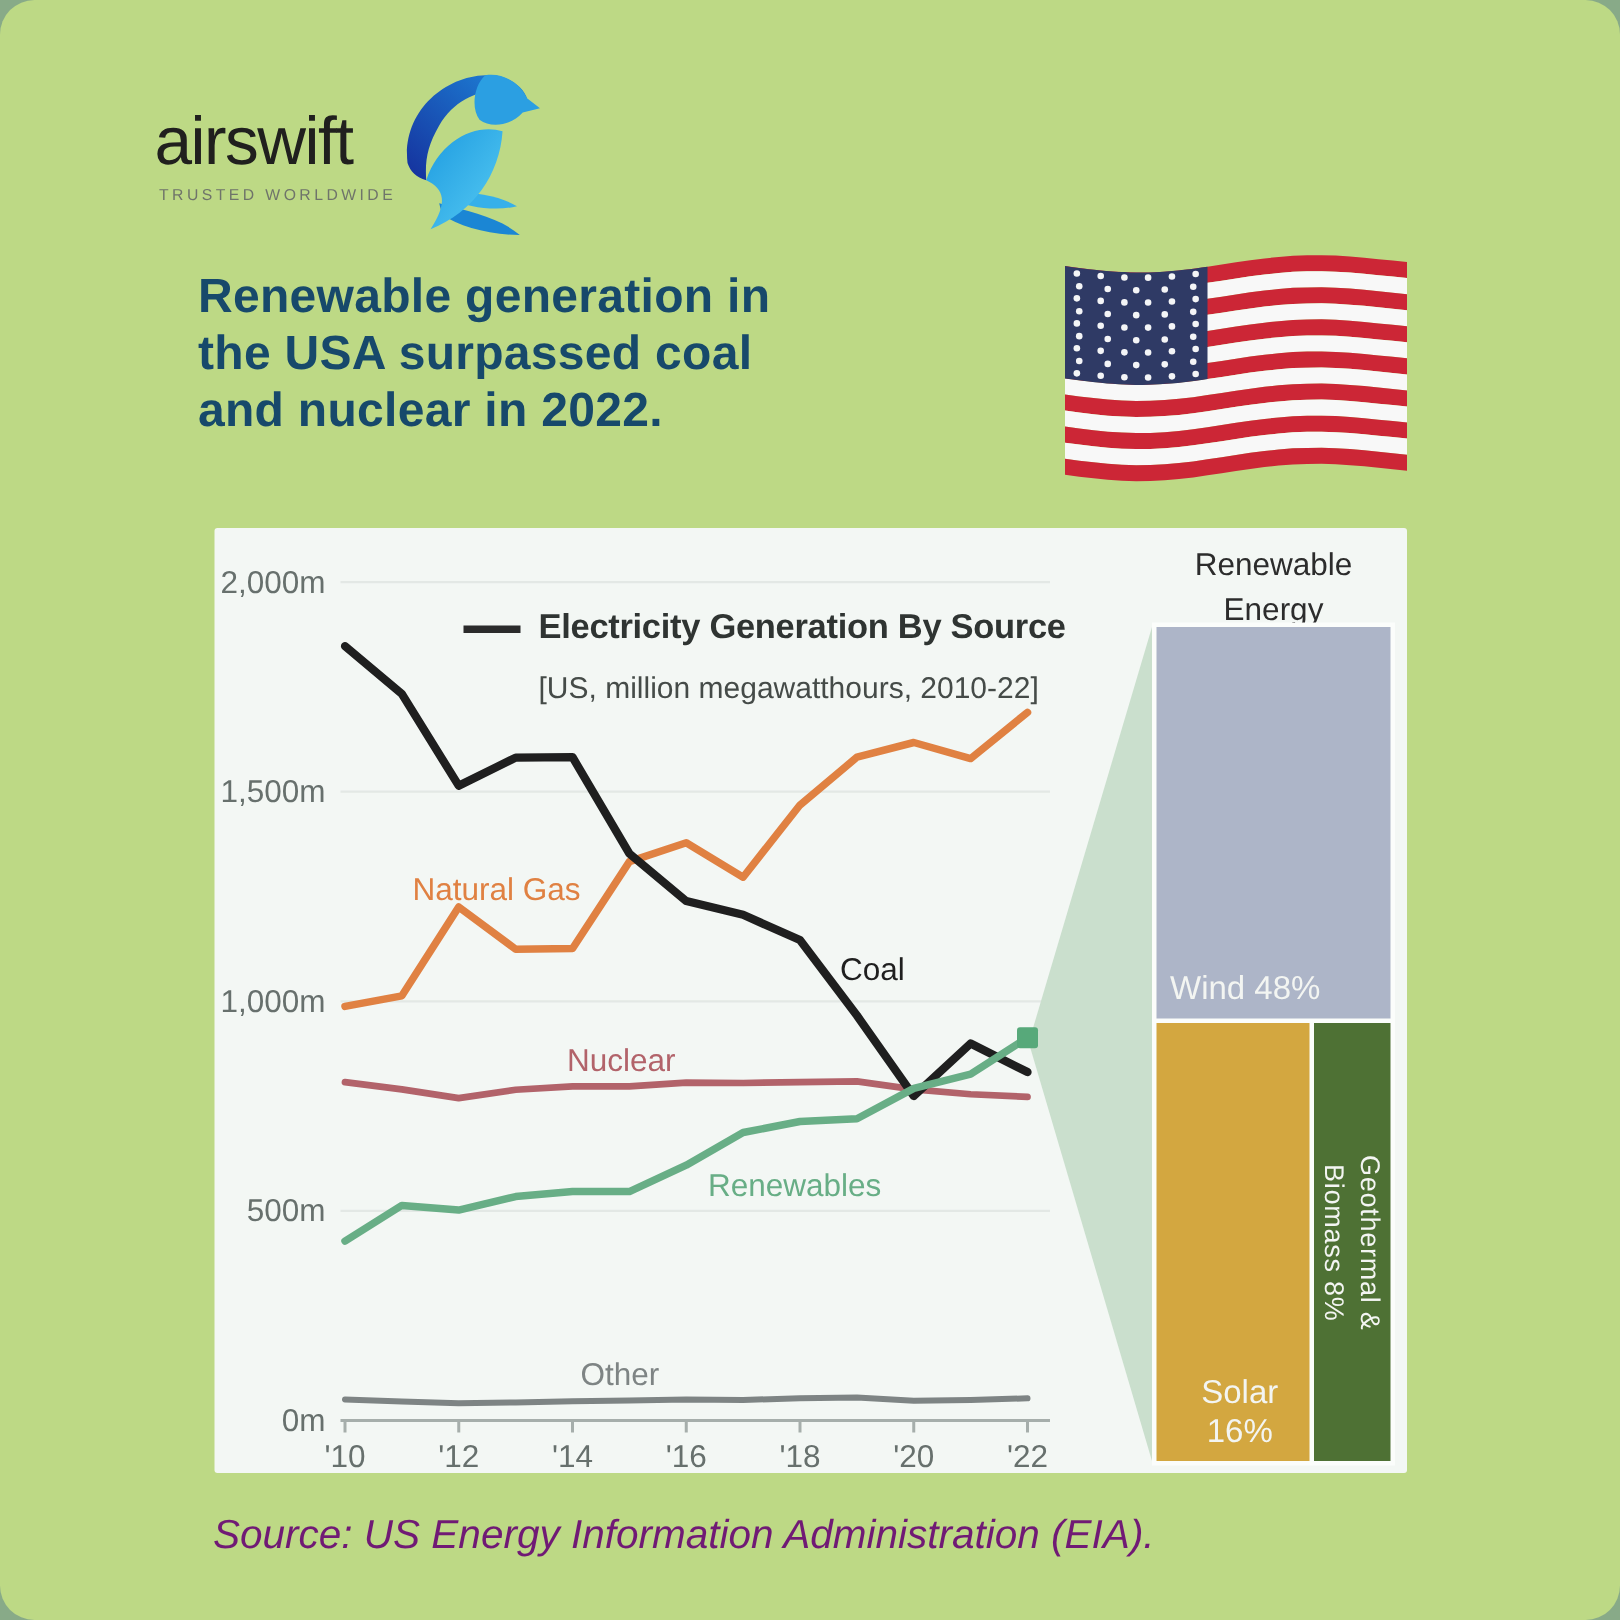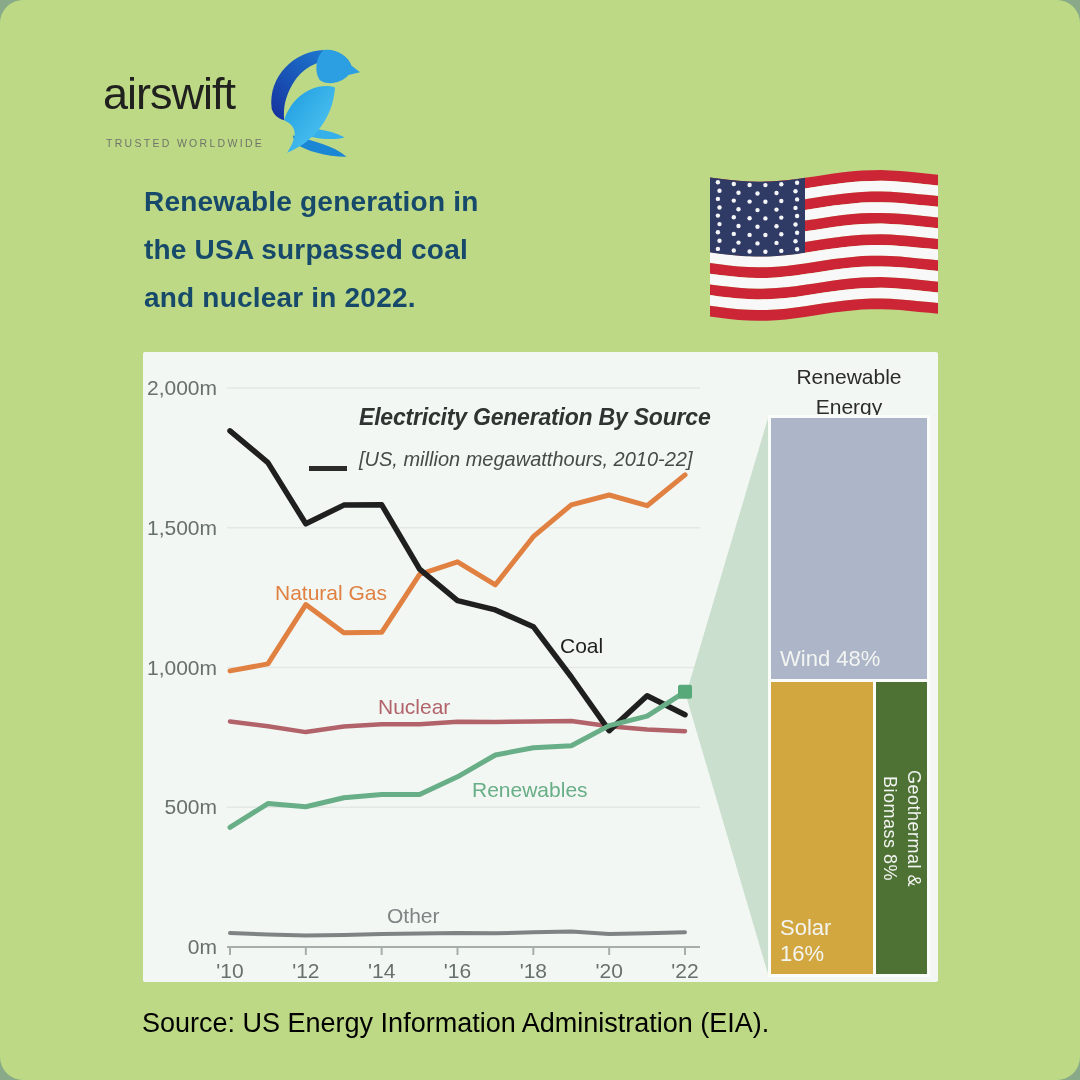--- a/index.html
+++ b/index.html
@@ -1,32 +1,32 @@
 <!DOCTYPE html>
 <html><head>
 <meta charset="utf-8">
 <style>
   html,body{margin:0;padding:0;background:#8a8;}
   #canvas{position:relative;width:1080px;height:1080px;background:#bdd985;overflow:hidden;
           font-family:"Liberation Sans","DejaVu Sans",sans-serif;border-radius:23px;}
   .abs{position:absolute;}
   
   #logo-wordmark{left:103px;top:68px;font-size:45px;font-weight:500;letter-spacing:-1px;color:#20201e;}
-  #logo-tagline{left:106px;top:137px;font-size:10.5px;letter-spacing:2.3px;color:#6f746a;font-weight:500;text-align:center;}
+  #logo-tagline{left:106px;top:124px;font-size:10.5px;letter-spacing:2.3px;color:#6f746a;font-weight:500;text-align:center;}
   #bird{left:264px;top:42px;}
   
-  #headline{left:144px;top:178px;width:520px;font-size:28px;line-height:48px;font-weight:bold;
+  #headline{left:132px;top:178px;width:520px;font-size:32px;line-height:38px;font-weight:bold;
             color:#17496b;white-space:pre-line;letter-spacing:.2px;}
-  #source-note{left:142px;top:1008px;font-size:27px;color:#000000;}
+  #source-note{left:142px;top:1008px;font-size:27px;color:#701a75;font-style:italic;}
   
   #flag{left:710px;top:166px;}
   
   #panel{left:143px;top:352px;width:795px;height:630px;background:#f3f7f4;border-radius:2px;}
   #chart-svg{position:absolute;left:0;top:0;}
-  #legend{position:absolute;left:166px;top:52px;display:flex;align-items:flex-end;font-style:italic;}
+  #legend{position:absolute;left:166px;top:52px;display:flex;align-items:flex-start;}
   #legend-dash{width:38px;height:5px;background:#2b2b2b;margin-top:13px;flex:none;}
   #legend-text{margin-left:12px;}
   #legend-title{font-size:23px;font-weight:600;color:#2f3432;letter-spacing:-.2px;}
   #legend-subtitle{font-size:20px;color:#454b48;margin-top:17px;}
   
   #treemap-title{position:absolute;left:625px;top:10px;width:162px;text-align:center;
                  font-size:21px;line-height:30px;color:#2c2c2c;font-weight:500;white-space:pre-line;}
   #treemap{position:absolute;left:625px;top:63px;width:162px;height:562px;background:#fbfdfb;
            box-sizing:border-box;padding:3px;display:flex;flex-direction:column;gap:3px;}
   .tm-row{display:flex;gap:3px;}
@@ -180,21 +180,21 @@
       </div>
     </div>
 
     <div id="treemap-title"><span>Renewable Energy</span><br>
       <span>By Source [2022]</span></div>
     <div id="treemap">
         <div class="tm-box" style="background: rgb(173, 181, 200); height: 261.386px; padding-left: 27px;">
           <div class="tm-label">Wind 48%</div>
         </div>
         <div class="tm-row" style="flex: 1 1 0%;">
-          <div class="tm-box" style="background: rgb(211, 167, 64); width: 102px;">
+          <div class="tm-box" style="background: rgb(211, 167, 64); width: 102px; text-align: center;">
             <div class="tm-label">Solar 16%</div>
           </div>
           <div class="tm-box" style="background: rgb(78, 113, 52); flex: 1 1 0%;">
             <div class="tm-label-vert">Geothermal &amp;
 Biomass 8%</div>
           </div>
         </div>
       </div>
   </div>
 

